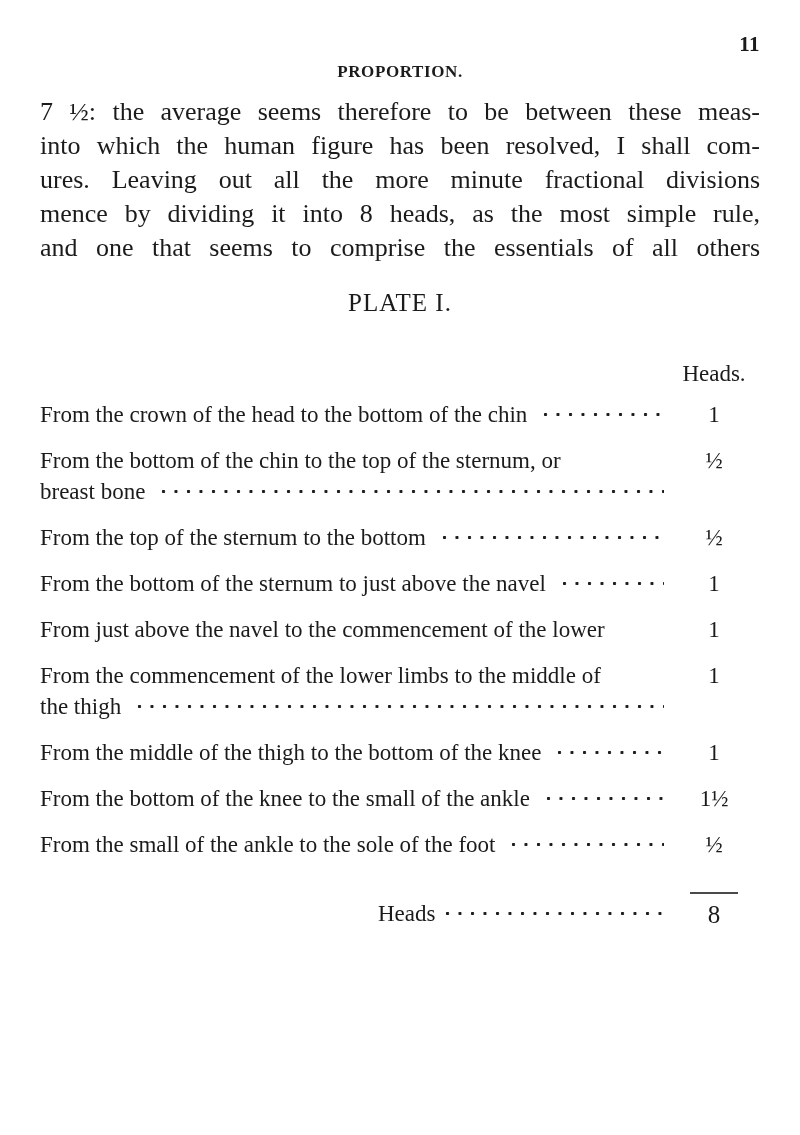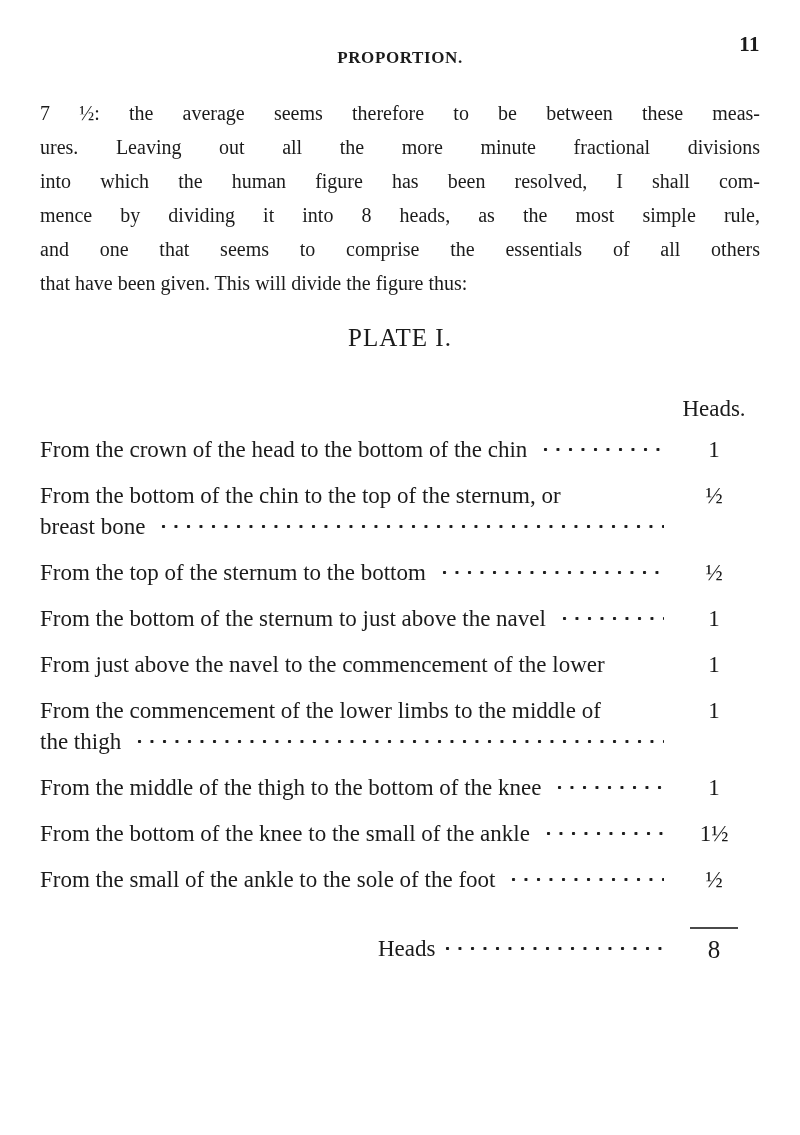--- a/index.html
+++ b/index.html
@@ -8,41 +8,41 @@
     background: #ffffff;
   }
   .page {
     position: relative;
     width: 800px;
     height: 1135px;
     background: #ffffff;
     color: #1b1b1b;
     font-family: "Liberation Serif", "DejaVu Serif", serif;
     box-sizing: border-box;
-    padding: 30px 40px 0 40px;
+    padding: 44px 40px 0 40px;
     overflow: hidden;
   }
   .page-number {
     position: absolute;
     top: 32px;
     right: 40px;
     font-size: 21px;
     font-weight: bold;
     letter-spacing: 0.5px;
   }
   .running-header {
     margin-top: 18px;
     text-align: center;
     font-size: 17px;
     font-weight: bold;
     letter-spacing: 0.6px;
   }
   .body-paragraph {
-    margin-top: 28px;
-    font-size: 20px;
+    margin-top: 13px;
+    font-size: 26px;
     line-height: 34px;
   }
   .pline {
     text-align: justify;
     text-align-last: justify;
     white-space: normal;
   }
   .pline.last {
     text-align-last: left;
   }
@@ -130,25 +130,24 @@
 <body>
 
 <div class="page">
 
   <div class="page-number">11</div>
 
   <div class="running-header">PROPORTION.</div>
 
   <div class="body-paragraph">
       <div class="pline">7 ½: the average seems therefore to be between these meas-</div>
+      <div class="pline">into which the human figure has been resolved, I shall com-</div>
       <div class="pline">ures. Leaving out all the more minute fractional divisions</div>
-      <div class="pline">into which the human figure has been resolved, I shall com-</div>
       <div class="pline">mence by dividing it into 8 heads, as the most simple rule,</div>
       <div class="pline">and one that seems to comprise the essentials of all others</div>
-      <div class="pline last">that have been given. This will divide the figure thus:</div>
     </div>
 
   <div class="plate-title">PLATE I.</div>
 
   <div class="m-table">
 
     <div class="heads-header-row">
       <div class="spacer"></div>
       <div class="heads-header">Heads.</div>
     </div>

